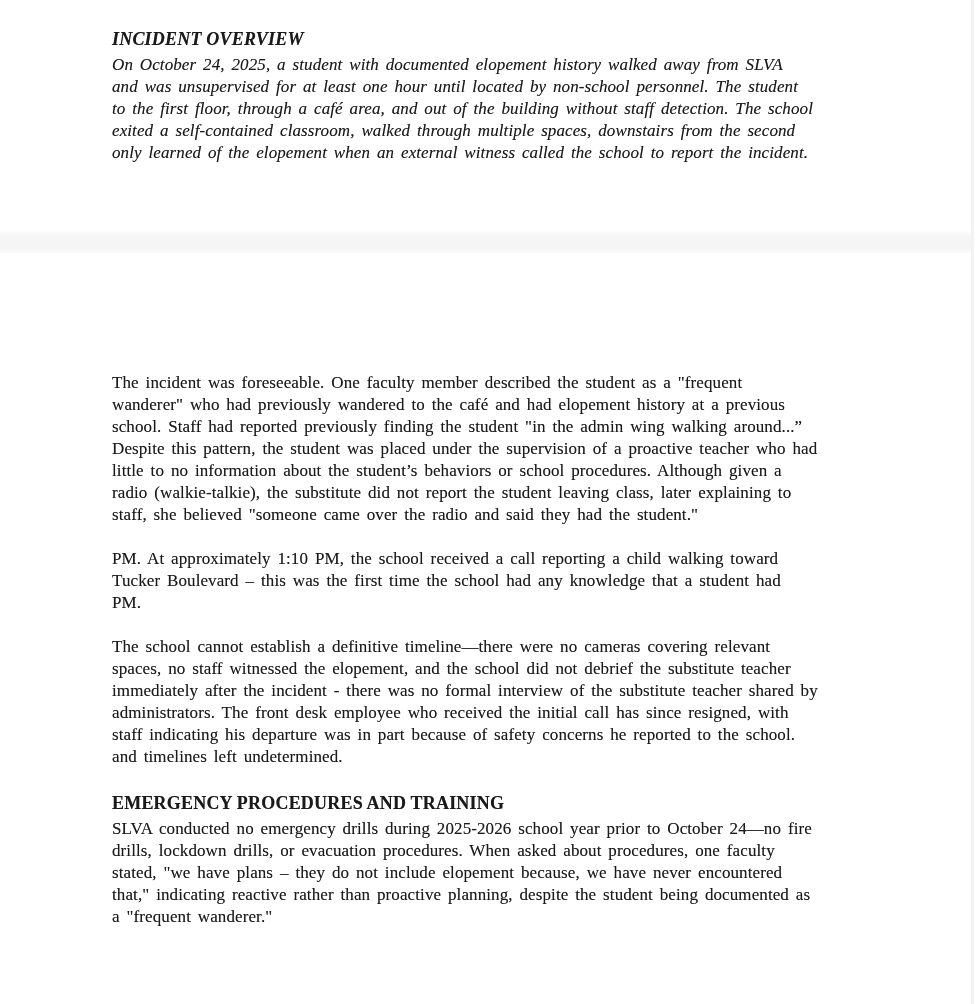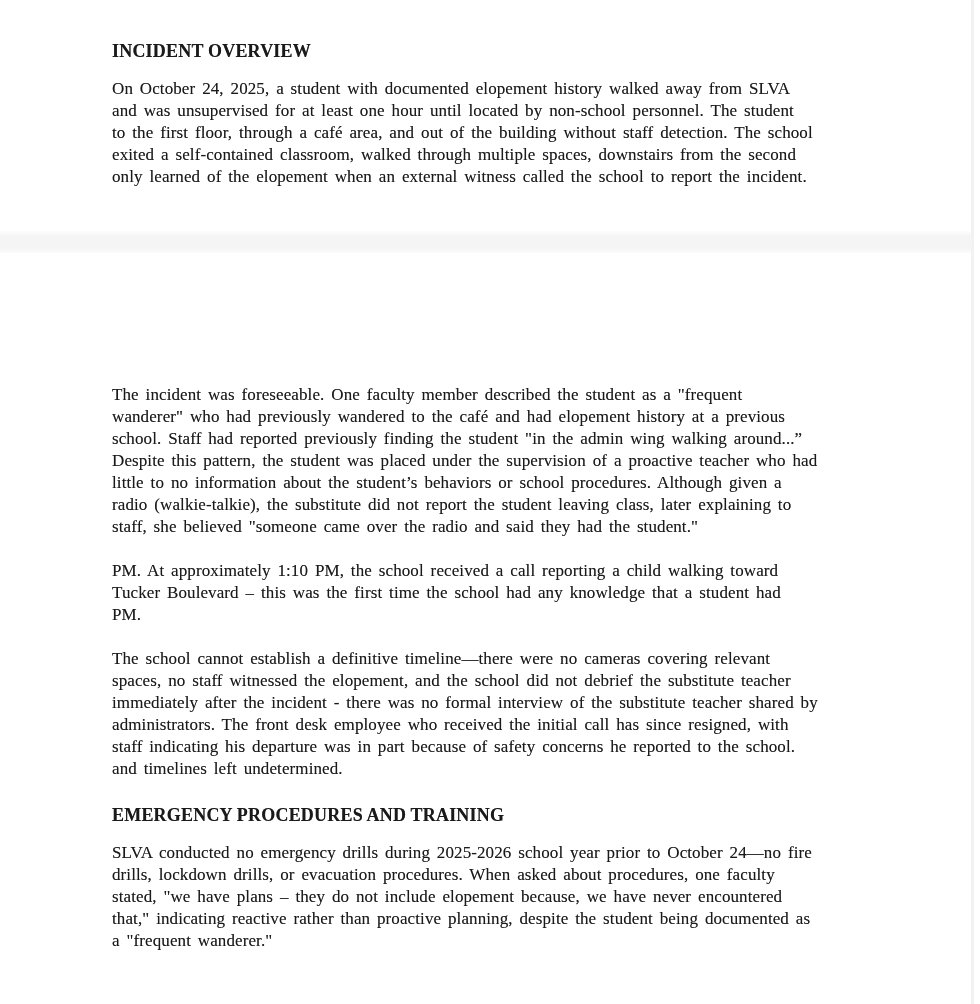--- a/index.html
+++ b/index.html
@@ -20,21 +20,21 @@
     width: 980px;
     height: 1004px;
     background: #ffffff;
   }
   .page {
     position: absolute;
     left: 0;
     width: 971px;
     background: var(--page-bg);
   }
-  .page-1 { top: 16px; height: 231px; }
+  .page-1 { top: 4px; height: 231px; font-style: italic; }
   .page-2 { top: 259px; height: 751px; }
   .page-gap {
     position: absolute;
     left: 0;
     top: 231px;
     width: 971px;
     height: 22px;
     background: linear-gradient(to bottom, #fdfdfd 0%, var(--gap-bg) 25%, var(--gap-bg) 78%, #fbfbfb 100%);
   }
   .page-right-edge {
@@ -59,21 +59,21 @@
     color: var(--text-color);
     letter-spacing: 0.2px;
     margin-top: 24px;
     text-shadow: 0 0 0.5px rgba(26,26,26,0.55);
   }
   .heading:first-child { margin-top: 0; }
   .para {
     margin-top: 22px;
     width: 760px;
   }
-  .para:first-child, .heading + .para { margin-top: 16px; }
+  .para:first-child, .heading + .para { margin-top: 4px; }
   .line {
     font-size: 17px;
     line-height: 22px;
     color: var(--text-color);
     word-spacing: 2.5px;
     letter-spacing: 0.1px;
     white-space: nowrap;
     text-shadow: 0 0 0.5px rgba(26,26,26,0.45);
   }
 </style>

